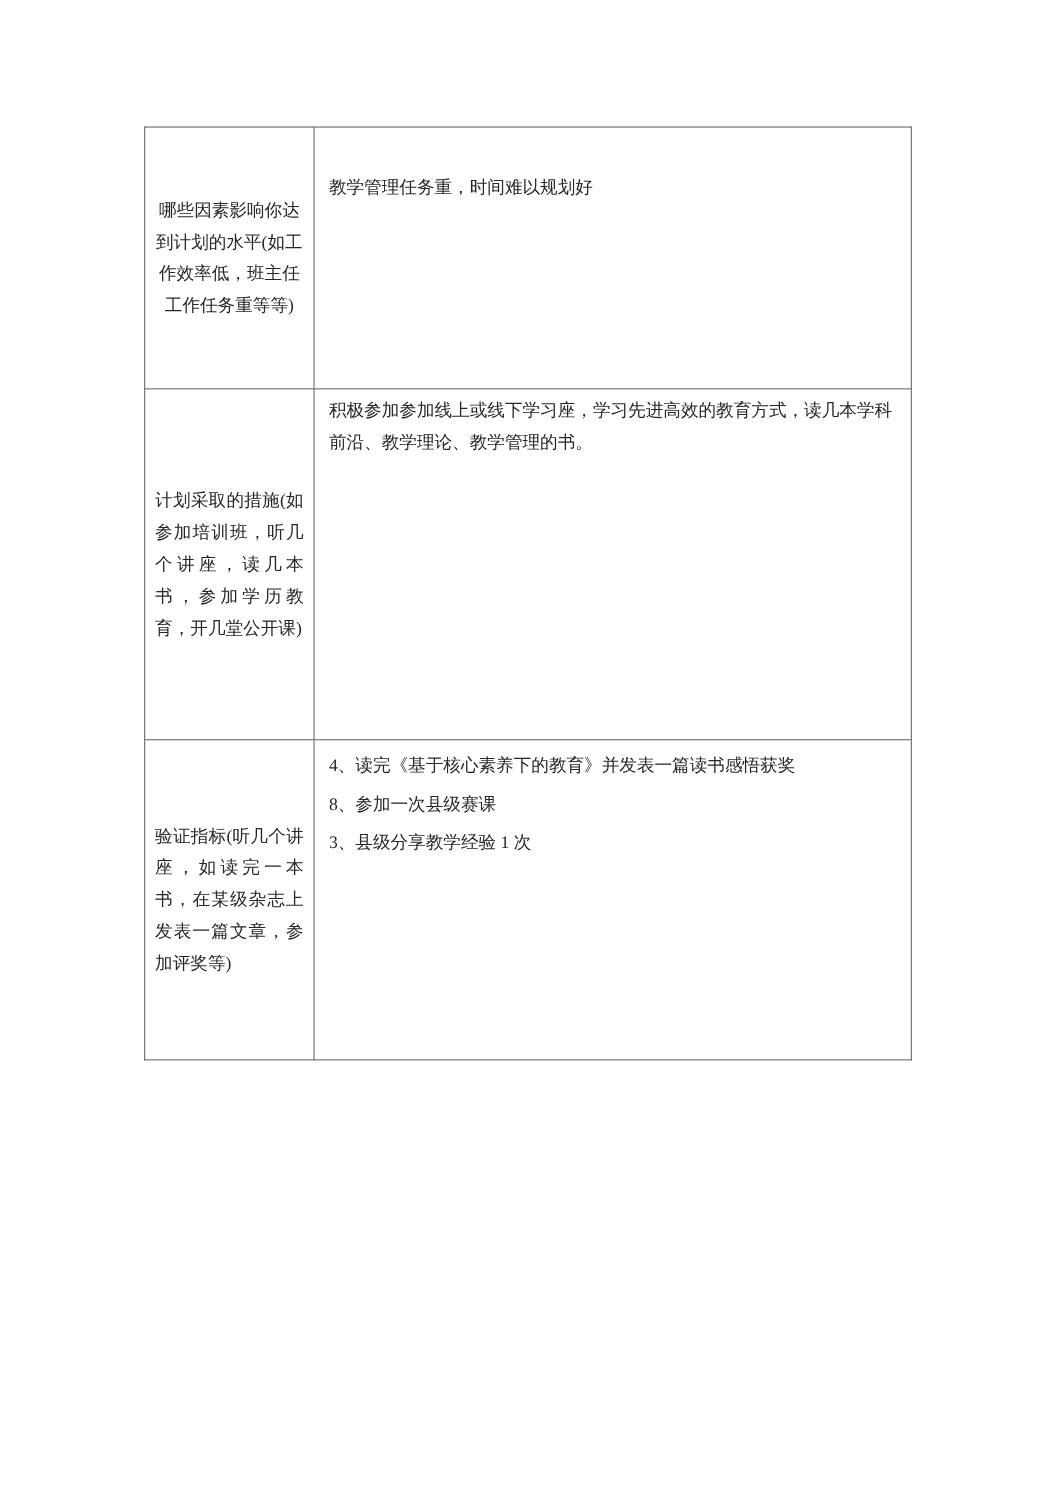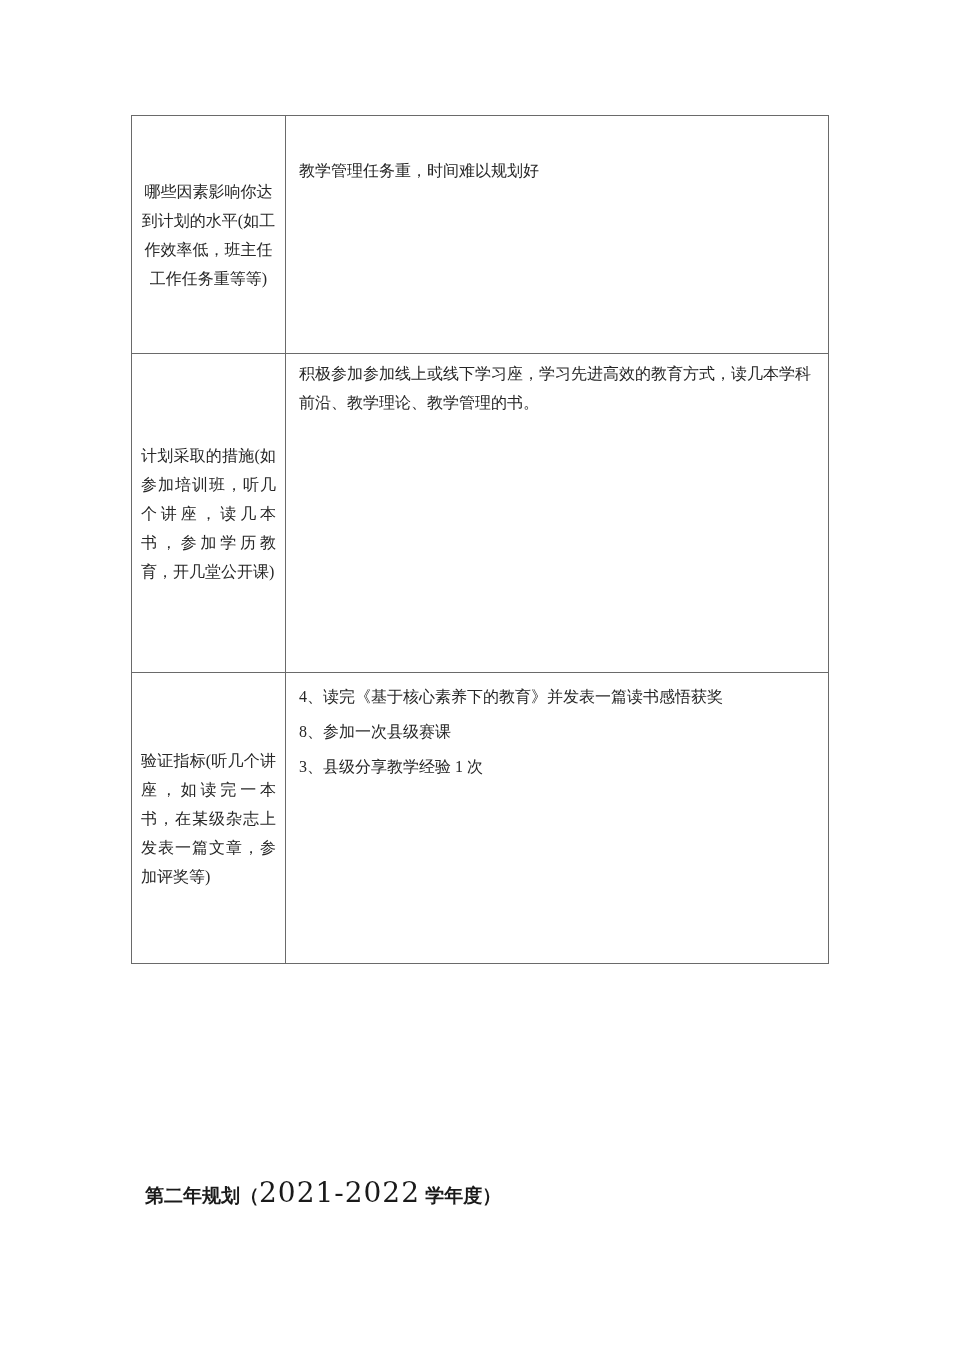--- a/index.html
+++ b/index.html
@@ -105,17 +105,14 @@
         <td class="label-cell label-justify">验证指标(听几个讲座，如读完一本书，在某级杂志上发表一篇文章，参加评奖等)</td>
         <td class="content-cell content-r4">
           <p>4、读完《基于核心素养下的教育》并发表一篇读书感悟获奖</p>
           <p>8、参加一次县级赛课</p>
           <p>3、县级分享教学经验 1 次</p>
         </td>
       </tr>
     </tbody>
   </table>
 
-  <div class="footer-heading">
-    <span class="h-cn">第二年规划</span><span class="h-cn">（</span><span class="h-num">2021-2022</span><span class="h-cn"> 学年度）</span>
-  </div>
 
 </div>
 
 </body></html>

